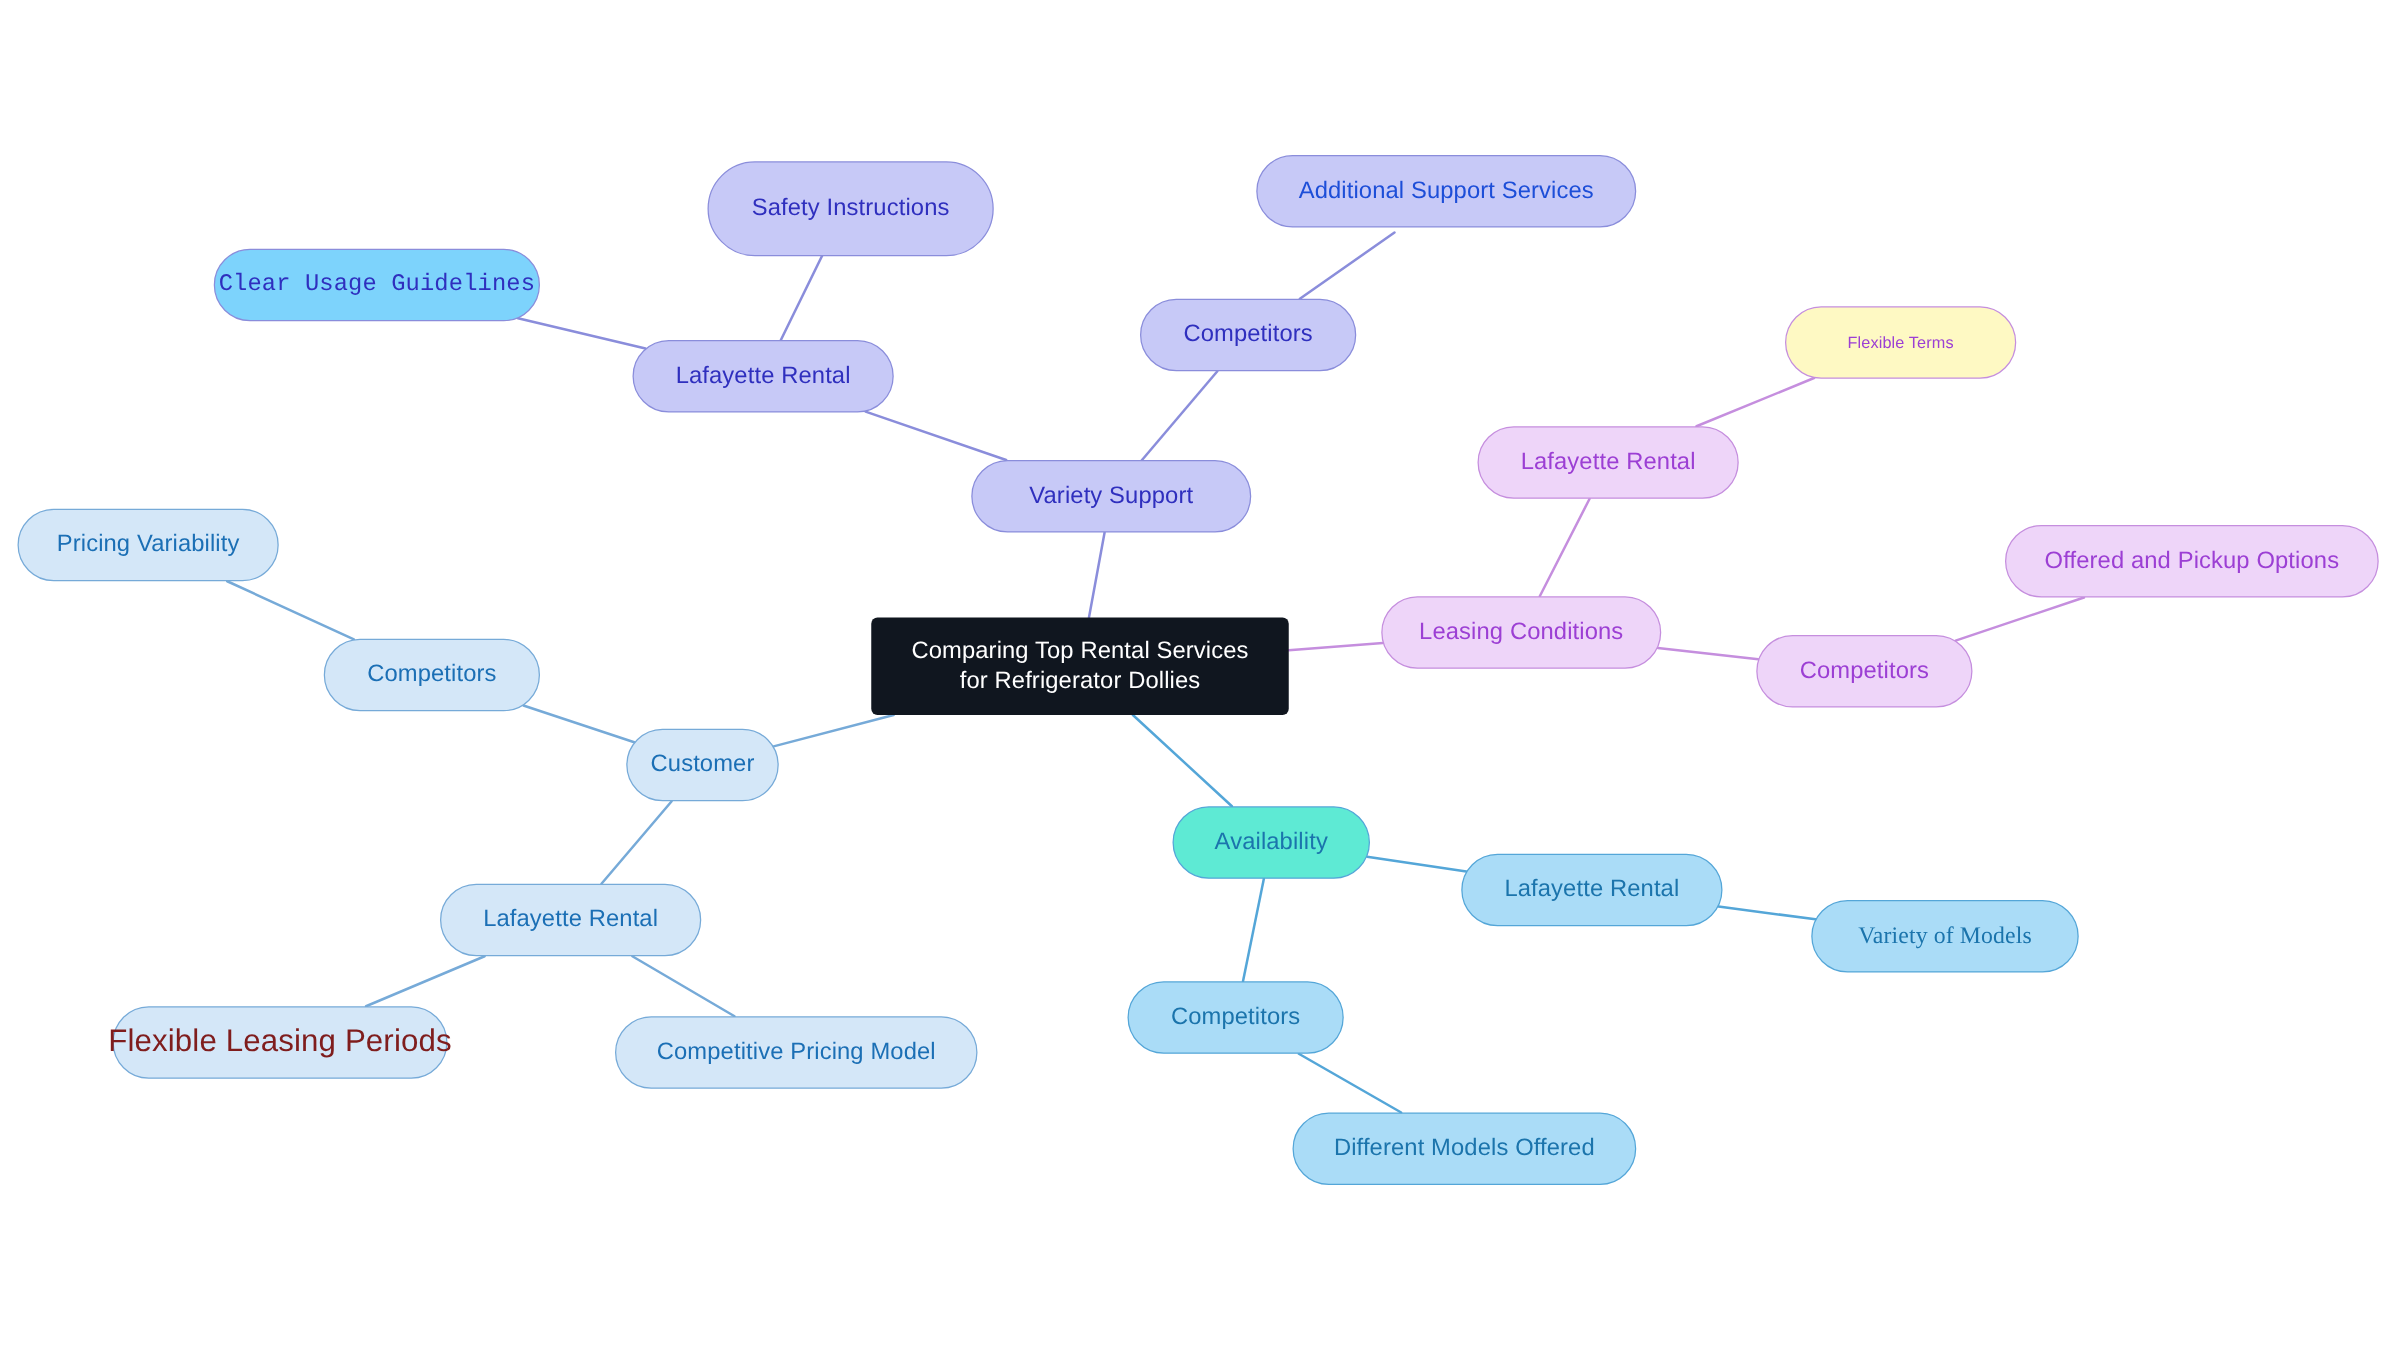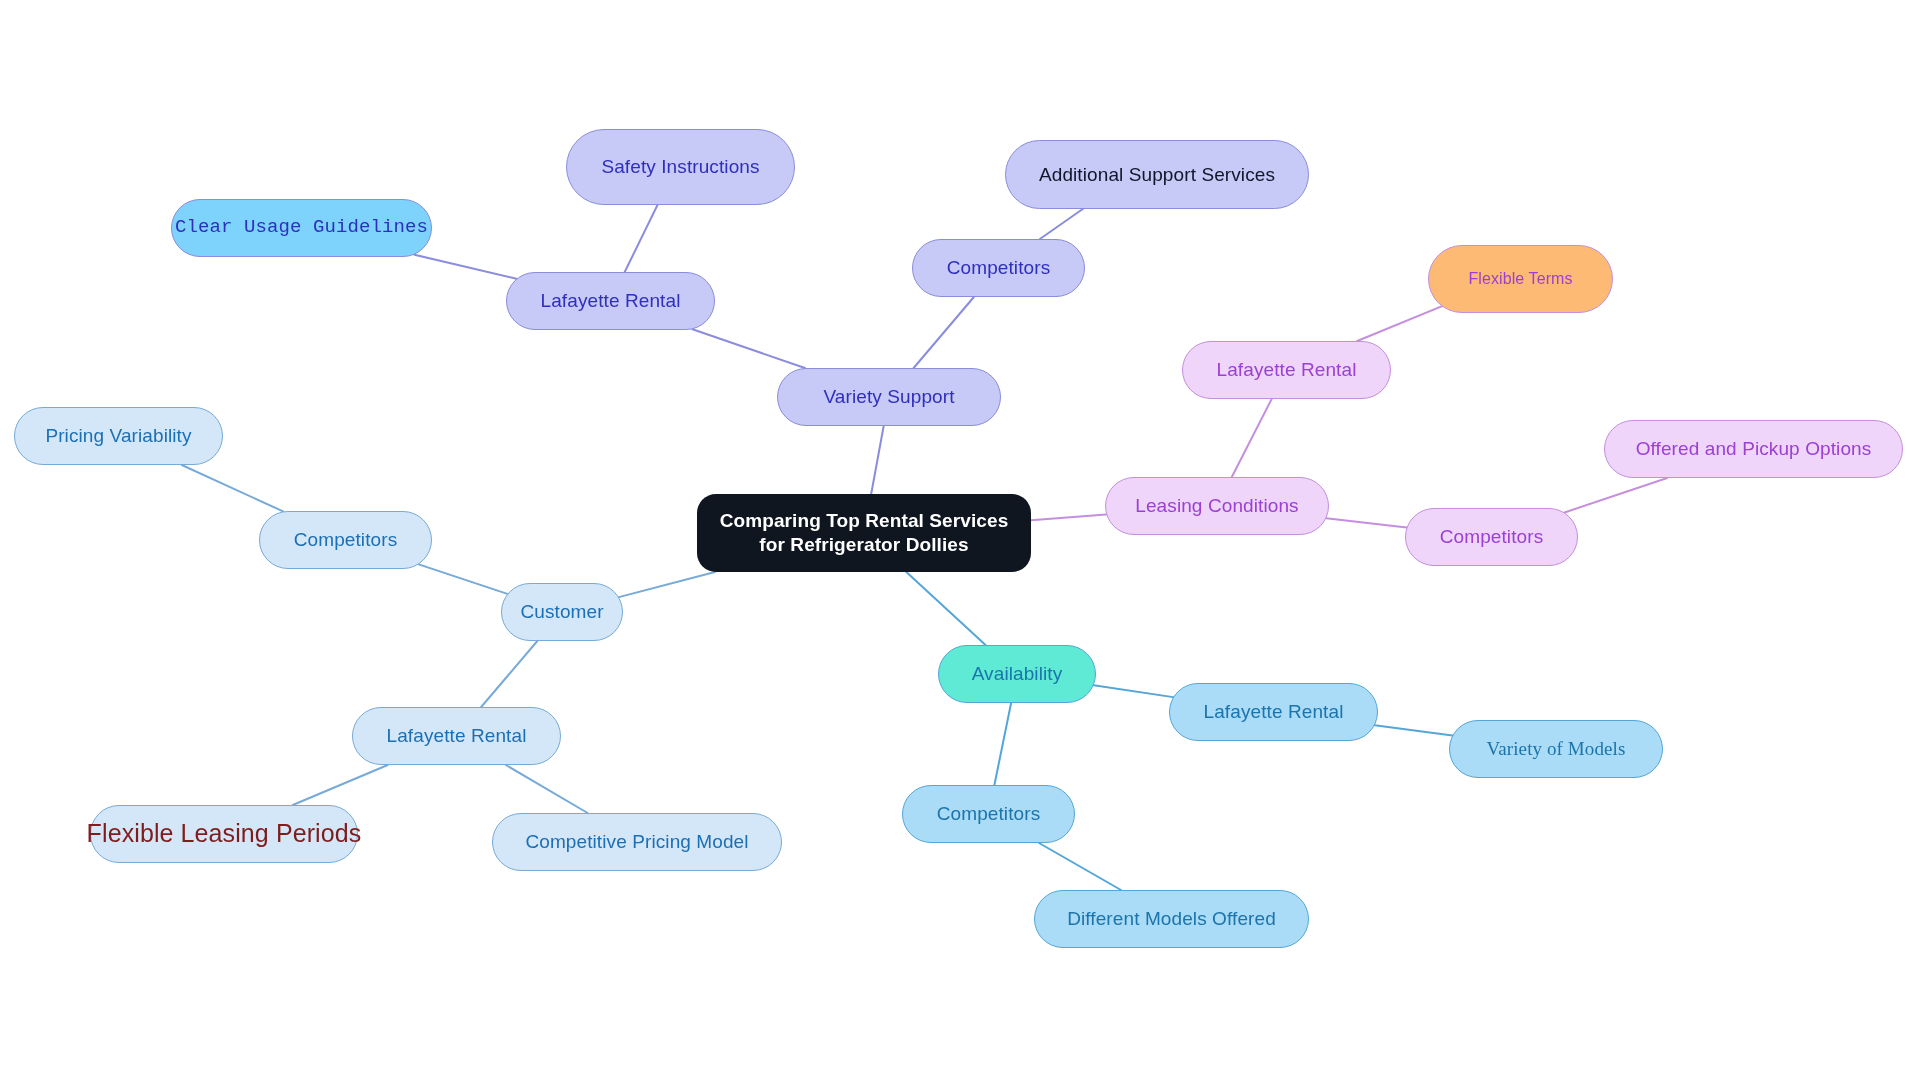--- a/index.html
+++ b/index.html
@@ -36,23 +36,23 @@
     justify-content: center;
     text-align: center;
     border-style: solid;
     border-width: 1px;
     border-radius: 999px;
     white-space: pre;
     line-height: 1.25;
     letter-spacing: 0.1px;
   }
   .node.root {
-    border-radius: 19px;
+    border-radius: 5px;
     border-width: 0;
-    font-weight: 700;
+    font-weight: 400;
   }
 </style>
 </head>
 <body>
 
 <div id="mindmap">
   <svg id="edge-layer" width="1920" height="1083" viewBox="0 0 1920 1083">
       <line x1="871.17" y1="494.00" x2="883.67" y2="426.00" stroke="#8a8ddb" stroke-width="2" stroke-linecap="round"></line>
       <line x1="804.93" y1="368.02" x2="692.49" y2="329.26" stroke="#8a8ddb" stroke-width="2" stroke-linecap="round"></line>
       <line x1="516.38" y1="278.77" x2="414.39" y2="254.67" stroke="#8a8ddb" stroke-width="2" stroke-linecap="round"></line>
@@ -77,24 +77,24 @@
       <line x1="1039.04" y1="843.00" x2="1120.96" y2="890.00" stroke="#54a6d8" stroke-width="2" stroke-linecap="round"></line>
     </svg>
   <div id="node-layer">
       <div class="node root" style="left: 697px; top: 494px; width: 334px; height: 78px; background: rgb(16, 22, 31); border-color: rgb(16, 22, 31); color: rgb(255, 255, 255); font-size: 19px;">Comparing Top Rental Services
 for Refrigerator Dollies</div>
       <div class="node" style="left: 777px; top: 368px; width: 224px; height: 58px; background: rgb(199, 201, 247); border-color: rgb(138, 141, 219); color: rgb(47, 47, 190); font-size: 19px;">Variety Support</div>
       <div class="node" style="left: 506px; top: 272px; width: 209px; height: 58px; background: rgb(199, 201, 247); border-color: rgb(138, 141, 219); color: rgb(47, 47, 190); font-size: 19px;">Lafayette Rental</div>
       <div class="node" style="left: 171px; top: 199px; width: 261px; height: 58px; background: #7dd3fc; border-color: rgb(138, 141, 219); color: rgb(47, 47, 190); font-size: 19px; font-family: Liberation Mono, monospace;">Clear Usage Guidelines</div>
       <div class="node" style="left: 566px; top: 129px; width: 229px; height: 76px; background: rgb(199, 201, 247); border-color: rgb(138, 141, 219); color: rgb(47, 47, 190); font-size: 19px;">Safety Instructions</div>
       <div class="node" style="left: 912px; top: 239px; width: 173px; height: 58px; background: rgb(199, 201, 247); border-color: rgb(138, 141, 219); color: rgb(47, 47, 190); font-size: 19px;">Competitors</div>
-      <div class="node" style="left: 1005px; top: 140px; width: 304px; height: 69px; background: rgb(199, 201, 247); border-color: rgb(138, 141, 219); color: #0f172a; font-size: 19px;">Additional Support Services</div>
+      <div class="node" style="left: 1005px; top: 124px; width: 304px; height: 58px; background: rgb(199, 201, 247); border-color: rgb(138, 141, 219); color: #1d4ed8; font-size: 19px;">Additional Support Services</div>
       <div class="node" style="left: 1105px; top: 477px; width: 224px; height: 58px; background: rgb(238, 213, 249); border-color: rgb(197, 142, 222); color: rgb(156, 63, 212); font-size: 19px;">Leasing Conditions</div>
       <div class="node" style="left: 1182px; top: 341px; width: 209px; height: 58px; background: rgb(238, 213, 249); border-color: rgb(197, 142, 222); color: rgb(156, 63, 212); font-size: 19px;">Lafayette Rental</div>
-      <div class="node" style="left: 1428px; top: 245px; width: 185px; height: 68px; background: #fdba74; border-color: rgb(197, 142, 222); color: rgb(156, 63, 212); font-size: 16px;">Flexible Terms</div>
+      <div class="node" style="left: 1428px; top: 245px; width: 185px; height: 58px; background: #fef9c3; border-color: rgb(197, 142, 222); color: rgb(156, 63, 212); font-size: 13px;">Flexible Terms</div>
       <div class="node" style="left: 1405px; top: 508px; width: 173px; height: 58px; background: rgb(238, 213, 249); border-color: rgb(197, 142, 222); color: rgb(156, 63, 212); font-size: 19px;">Competitors</div>
       <div class="node" style="left: 1604px; top: 420px; width: 299px; height: 58px; background: rgb(238, 213, 249); border-color: rgb(197, 142, 222); color: rgb(156, 63, 212); font-size: 19px;">Offered and Pickup Options</div>
       <div class="node" style="left: 501px; top: 583px; width: 122px; height: 58px; background: rgb(212, 231, 248); border-color: rgb(118, 170, 216); color: rgb(27, 111, 181); font-size: 19px;">Customer</div>
       <div class="node" style="left: 259px; top: 511px; width: 173px; height: 58px; background: rgb(212, 231, 248); border-color: rgb(118, 170, 216); color: rgb(27, 111, 181); font-size: 19px;">Competitors</div>
       <div class="node" style="left: 14px; top: 407px; width: 209px; height: 58px; background: rgb(212, 231, 248); border-color: rgb(118, 170, 216); color: rgb(27, 111, 181); font-size: 19px;">Pricing Variability</div>
       <div class="node" style="left: 352px; top: 707px; width: 209px; height: 58px; background: rgb(212, 231, 248); border-color: rgb(118, 170, 216); color: rgb(27, 111, 181); font-size: 19px;">Lafayette Rental</div>
       <div class="node" style="left: 90px; top: 805px; width: 268px; height: 58px; background: rgb(212, 231, 248); border-color: rgb(118, 170, 216); color: #7f1d1d; font-size: 25px;">Flexible Leasing Periods</div>
       <div class="node" style="left: 492px; top: 813px; width: 290px; height: 58px; background: rgb(212, 231, 248); border-color: rgb(118, 170, 216); color: rgb(27, 111, 181); font-size: 19px;">Competitive Pricing Model</div>
       <div class="node" style="left: 938px; top: 645px; width: 158px; height: 58px; background: #5eead4; border-color: rgb(84, 166, 216); color: rgb(27, 116, 172); font-size: 19px;">Availability</div>
       <div class="node" style="left: 1169px; top: 683px; width: 209px; height: 58px; background: rgb(170, 220, 247); border-color: rgb(84, 166, 216); color: rgb(27, 116, 172); font-size: 19px;">Lafayette Rental</div>

